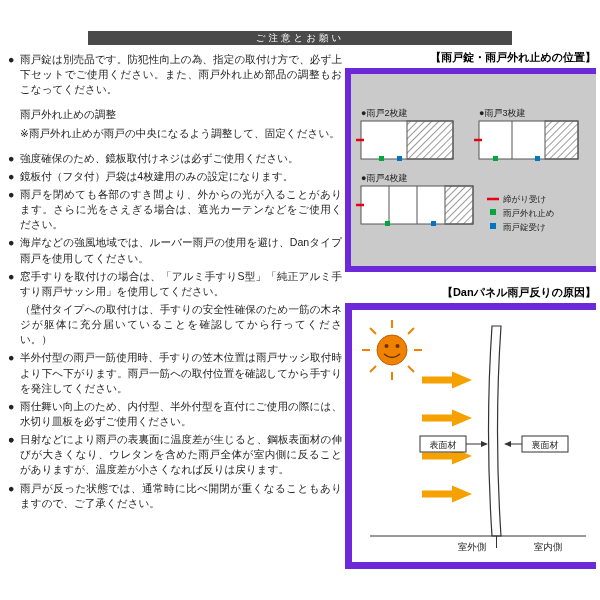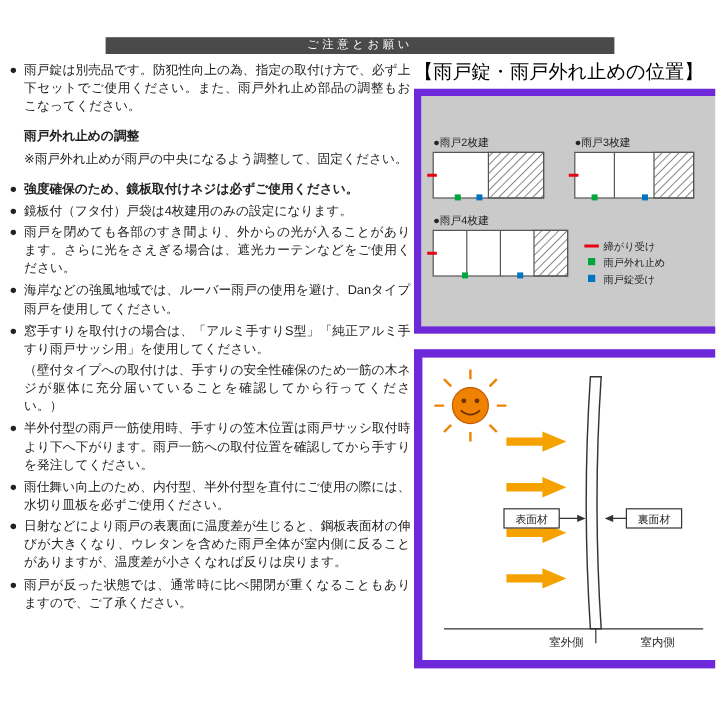--- a/index.html
+++ b/index.html
@@ -3,23 +3,23 @@
 <meta charset="utf-8">
 <style>
   html,body{margin:0;padding:0;}
   body{width:600px;height:600px;background:#fff;font-family:"Liberation Sans","DejaVu Sans",sans-serif;}
   .page{position:relative;width:596px;height:600px;background:#fff;overflow:hidden;color:#222;}
   .header-bar{position:absolute;left:88px;top:31px;width:424px;height:14px;background:#4a4a4a;color:#fff;
               font-size:9.5px;line-height:14px;text-align:center;letter-spacing:3px;}
   .notes-col{position:absolute;left:8px;top:52px;width:334px;}
   .note{position:relative;margin:0 0 3px;padding-left:12px;font-size:10.6px;line-height:1.43;color:#222;text-align:justify;}
   .note .bullet{position:absolute;left:0;top:0;}
-  .note.gap{margin-top:10px;font-weight:bold;}
+  .note.gap{margin-top:10px;}
   .right-col{position:absolute;left:345px;top:50px;width:251px;}
-  .fig-title{font-size:16px;font-weight:normal;color:#000;margin:0 0 3px;}
+  .fig-title{font-size:11px;font-weight:bold;color:#000;margin:0 0 3px;text-align:right;}
   .fig1-box{position:relative;width:249px;height:192px;background:#cacaca;border:6px solid #6d28d9;}
   .fig2-wrap{margin-top:13px;}
   .fig2-box{position:relative;width:249px;height:252px;background:#fff;border:7px solid #6d28d9;}
   svg{display:block;}
   svg text{font-family:"Liberation Sans","DejaVu Sans",sans-serif;fill:#222;}
 </style>
 </head>
 <body>
 
 <div class="page">
@@ -92,20 +92,21 @@
           <text x="152" y="128" font-size="8.5">締がり受け</text>
           <rect x="139" y="135" width="6" height="6" fill="#00a73c"></rect>
           <text x="152" y="142" font-size="8.5">雨戸外れ止め</text>
           <rect x="139" y="149" width="6" height="6" fill="#0075c2"></rect>
           <text x="152" y="156" font-size="8.5">雨戸錠受け</text>
         </g>
       </svg>
     </div>
 
     <div class="fig2-wrap">
+      <div class="fig-title">【Danパネル雨戸反りの原因】</div>
       <div class="fig2-box">
         <svg width="249" height="252" viewBox="0 0 249 252">
 
           <g>
             <line x1="40" y1="18" x2="40" y2="10" stroke-width="2" stroke="#ef8200"></line>
             <line x1="40" y1="62" x2="40" y2="70" stroke-width="2" stroke="#ef8200"></line>
             <line x1="18" y1="40" x2="10" y2="40" stroke-width="2" stroke="#ef8200"></line>
             <line x1="62" y1="40" x2="70" y2="40" stroke-width="2" stroke="#ef8200"></line>
             <line x1="56" y1="24" x2="62" y2="18" stroke-width="2" stroke="#ef8200"></line>
             <line x1="24" y1="24" x2="18" y2="18" stroke-width="2" stroke="#ef8200"></line>

